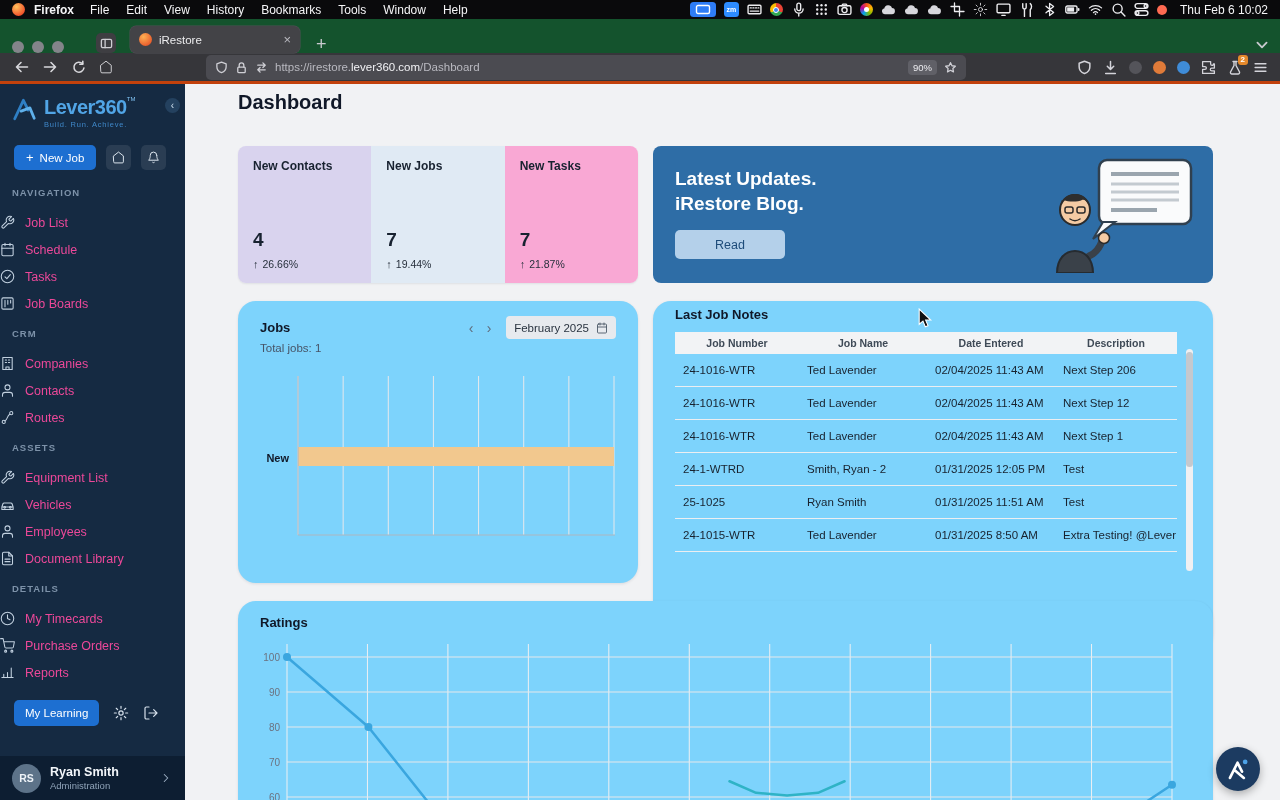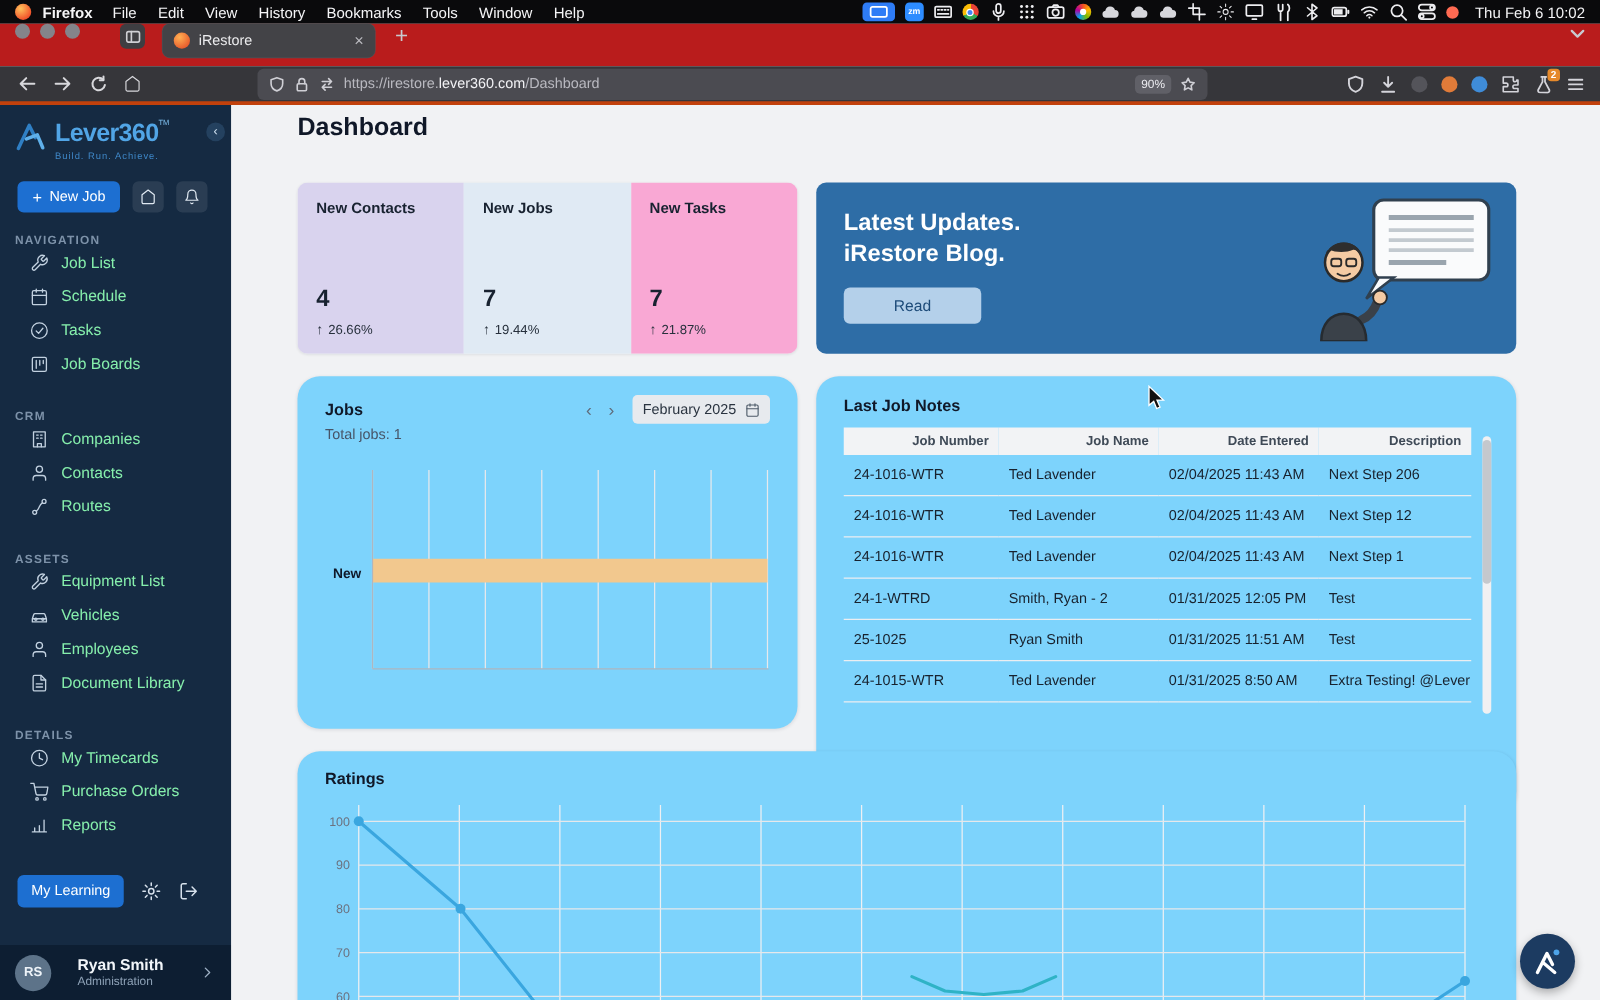--- a/index.html
+++ b/index.html
@@ -23,21 +23,21 @@
   .zm-badge{width:15px;height:15px;border-radius:3.5px;background:#2d8cff;color:#fff;font-size:7px;font-weight:bold;display:flex;align-items:center;justify-content:center}
   .dot-ic{width:13px;height:13px;border-radius:50%;position:relative;flex:none}
   .chrome-dot{background:conic-gradient(#ea4335 0 120deg,#34a853 0 240deg,#fbbc05 0)}
   .chrome-dot::after{content:"";position:absolute;inset:3.5px;border-radius:50%;background:#4285f4;border:1.5px solid #fff}
   .photos-dot{background:conic-gradient(#f25022,#ffb900,#7fba00,#00a4ef,#b4009e,#f25022)}
   .photos-dot::after{content:"";position:absolute;inset:4px;border-radius:50%;background:#fff}
   .record-dot{width:10px;height:10px;border-radius:50%;background:#ff6a52}
   .mb-clock{margin-left:5px;white-space:nowrap}
 
   
-  .tabbar{height:34px;background:#b91c1c;display:flex;align-items:flex-start;padding:0 10px}
+  .tabbar{height:34px;background:#14532d;display:flex;align-items:flex-end;padding:0 10px}
   .lights{display:flex;align-items:center;margin-left:2px}
   .light{width:12px;height:12px;border-radius:50%;background:#84848a;margin-right:8px}
   .winbtn{width:20px;height:20px;border-radius:5px;background:#3e3e42;color:#cfcfd4;margin-left:24px}
   .winbtn svg{width:13px;height:13px;stroke-width:1.4}
   .tab{margin-left:14px;width:170px;height:27px;background:#434347;border-radius:6px;display:flex;align-items:center;padding:0 9px;gap:7px;color:#ececee;box-shadow:0 0 0 .5px #515156}
   .favicon{width:13px;height:13px;border-radius:50%;background:radial-gradient(circle at 35% 30%,#ffb053,#e85c2c 75%);flex:none}
   .tab-title{flex:1;font-size:11.5px;white-space:nowrap;overflow:hidden}
   .tab-close{font-size:13px;color:#b9b9bf;line-height:1}
   .newtab{font-size:18px;color:#c9c9cf;margin-left:16px;font-weight:300;line-height:1}
   .alltabs{margin-left:auto;color:#c9c9cf;width:16px;height:16px}
@@ -70,27 +70,27 @@
   .logo-text{font-size:20px;font-weight:bold;color:#51a5e6;line-height:1.1;letter-spacing:-.5px}
   .logo-tm{font-size:6px;vertical-align:top;color:#7fc0f0}
   .tagline{font-size:7.5px;color:#3f88c9;letter-spacing:.8px;margin-top:2px}
   .collapse-btn{position:absolute;top:14px;right:5px;width:15px;height:15px;border-radius:50%;background:#24415f;color:#cfe0ef;font-size:10px;display:flex;align-items:center;justify-content:center}
   .side-actions{display:flex;gap:10px;margin:16px 12px 0 14px;align-items:center}
   .newjob-btn{height:25px;padding:0 12px;background:#1d6fd1;border-radius:5px;color:#fff;font-size:11.5px;display:flex;align-items:center;gap:6px;font-weight:500}
   .plus{font-size:13px;line-height:1}
   .sq-btn{width:25px;height:25px;border-radius:5px;background:rgba(255,255,255,.09);color:#dfe8f1}
   .sq-btn svg{width:13px;height:13px}
   .sec-label{margin:17px 0 5px 12px;font-size:9.5px;font-weight:bold;color:#7d92a9;letter-spacing:1px}
-  .side-item{height:27px;display:flex;align-items:flex-start;gap:10px;padding-left:24px;font-size:12.5px;color:#86efac}
+  .side-item{height:27px;display:flex;align-items:flex-end;gap:10px;font-size:12.5px;color:#ec4899}
   .side-item .icon{width:15px;height:15px;color:#c2d1e0}
   .side-item .icon svg{stroke-width:1.7}
   .learn-row{display:flex;align-items:center;gap:14px;margin:20px 12px 0 14px}
   .learn-btn{height:26px;padding:0 11px;background:#1d6fd1;border-radius:5px;color:#fff;font-size:11.5px;display:flex;align-items:center;font-weight:500}
   .learn-row .icon{width:16px;height:16px;color:#d7e1ec}
-  .user-card{position:absolute;left:0;right:0;bottom:0;height:44px;background:#0d1e32;display:flex;align-items:center;gap:21px;padding:0 12px}
+  .user-card{position:absolute;left:0;right:0;bottom:0;height:44px;background:#0d1e32;display:flex;align-items:center;gap:9px;padding:0 12px}
   .avatar{width:29px;height:29px;border-radius:50%;background:#5d7389;color:#eef3f8;font-size:10.5px;font-weight:bold;display:flex;align-items:center;justify-content:center;flex:none}
   .user-name{font-size:12.5px;font-weight:bold;color:#f2f6fa;line-height:1.25}
   .user-role{font-size:9.5px;color:#8fa3b8}
   .user-chev{margin-left:auto;color:#9fb2c6;width:14px;height:14px}
 
   
   .main{position:relative;flex:1;background:#f1f2f4;overflow:hidden}
   .page-title{position:absolute;left:53px;top:7px;font-size:20px;font-weight:bold;color:#101828}
   .stats{position:absolute;left:53px;top:62px;width:400px;height:137px;display:flex;border-radius:8px;overflow:hidden;box-shadow:0 1px 2px rgba(16,24,40,.08)}
   .stat{flex:1;padding:13px 15px;display:flex;flex-direction:column}
@@ -108,23 +108,23 @@
   .jobs-card{left:53px;top:217px;width:400px;height:282px;padding:15px 22px}
   .jobs-head{display:flex;align-items:center}
   .jobs-controls{margin-left:auto;display:flex;align-items:center}
   .chev-btn{width:18px;height:18px;display:flex;align-items:center;justify-content:center;color:#5f6b7a;font-size:14px}
   .month-pill{margin-left:8px;height:23px;padding:0 8px;background:#e7eaee;border-radius:4px;display:flex;align-items:center;gap:7px;font-size:11.5px;color:#2a3440}
   .month-pill .icon{width:12px;height:12px;color:#4d5a68}
   .jobs-total{font-size:11.5px;color:#475467;margin-top:3px}
   .jobs-chart-row{display:flex;align-items:center;margin-top:22px}
   .cat-label{width:37px;text-align:right;padding-right:8px;font-size:11px;font-weight:bold;color:#101828}
 
-  .notes-card{left:468px;top:217px;width:560px;height:350px;padding:16px 22px;overflow:hidden}
+  .notes-card{left:468px;top:217px;width:560px;height:350px;padding:6px 22px;overflow:hidden}
   .notes-table{margin-top:10px;width:502px;border-collapse:collapse;table-layout:fixed}
-  .notes-table th{background:#f2f3f5;font-size:10.5px;font-weight:bold;color:#3f4a57;text-align:right;padding:5px 8px}
+  .notes-table th{background:#f2f3f5;font-size:10.5px;font-weight:bold;color:#3f4a57;text-align:center;padding:5px 8px}
   .notes-table td{font-size:11.5px;color:#18222e;padding:10px 8px;border-bottom:1px solid #eceef1;white-space:nowrap;overflow:hidden}
   .notes-scroll{position:absolute;right:20px;top:48px;width:7px;height:222px;background:#f0f0f2;border-radius:4px}
   .notes-thumb{position:absolute;top:3px;left:0;width:7px;height:115px;background:#c5c8cd;border-radius:4px}
 
   .ratings-card{left:53px;top:517px;width:975px;height:300px;padding:14px 22px}
   #ratings-chart{margin-top:8px}
 
   .fab{position:absolute;left:1031px;top:663px;width:44px;height:44px;border-radius:50%;background:#1c3b61;box-shadow:0 3px 8px rgba(0,0,0,.3);display:flex;align-items:center;justify-content:center}
   .cursor{position:absolute;left:918px;top:308px;width:15px;height:21px;z-index:50}
 </style>

